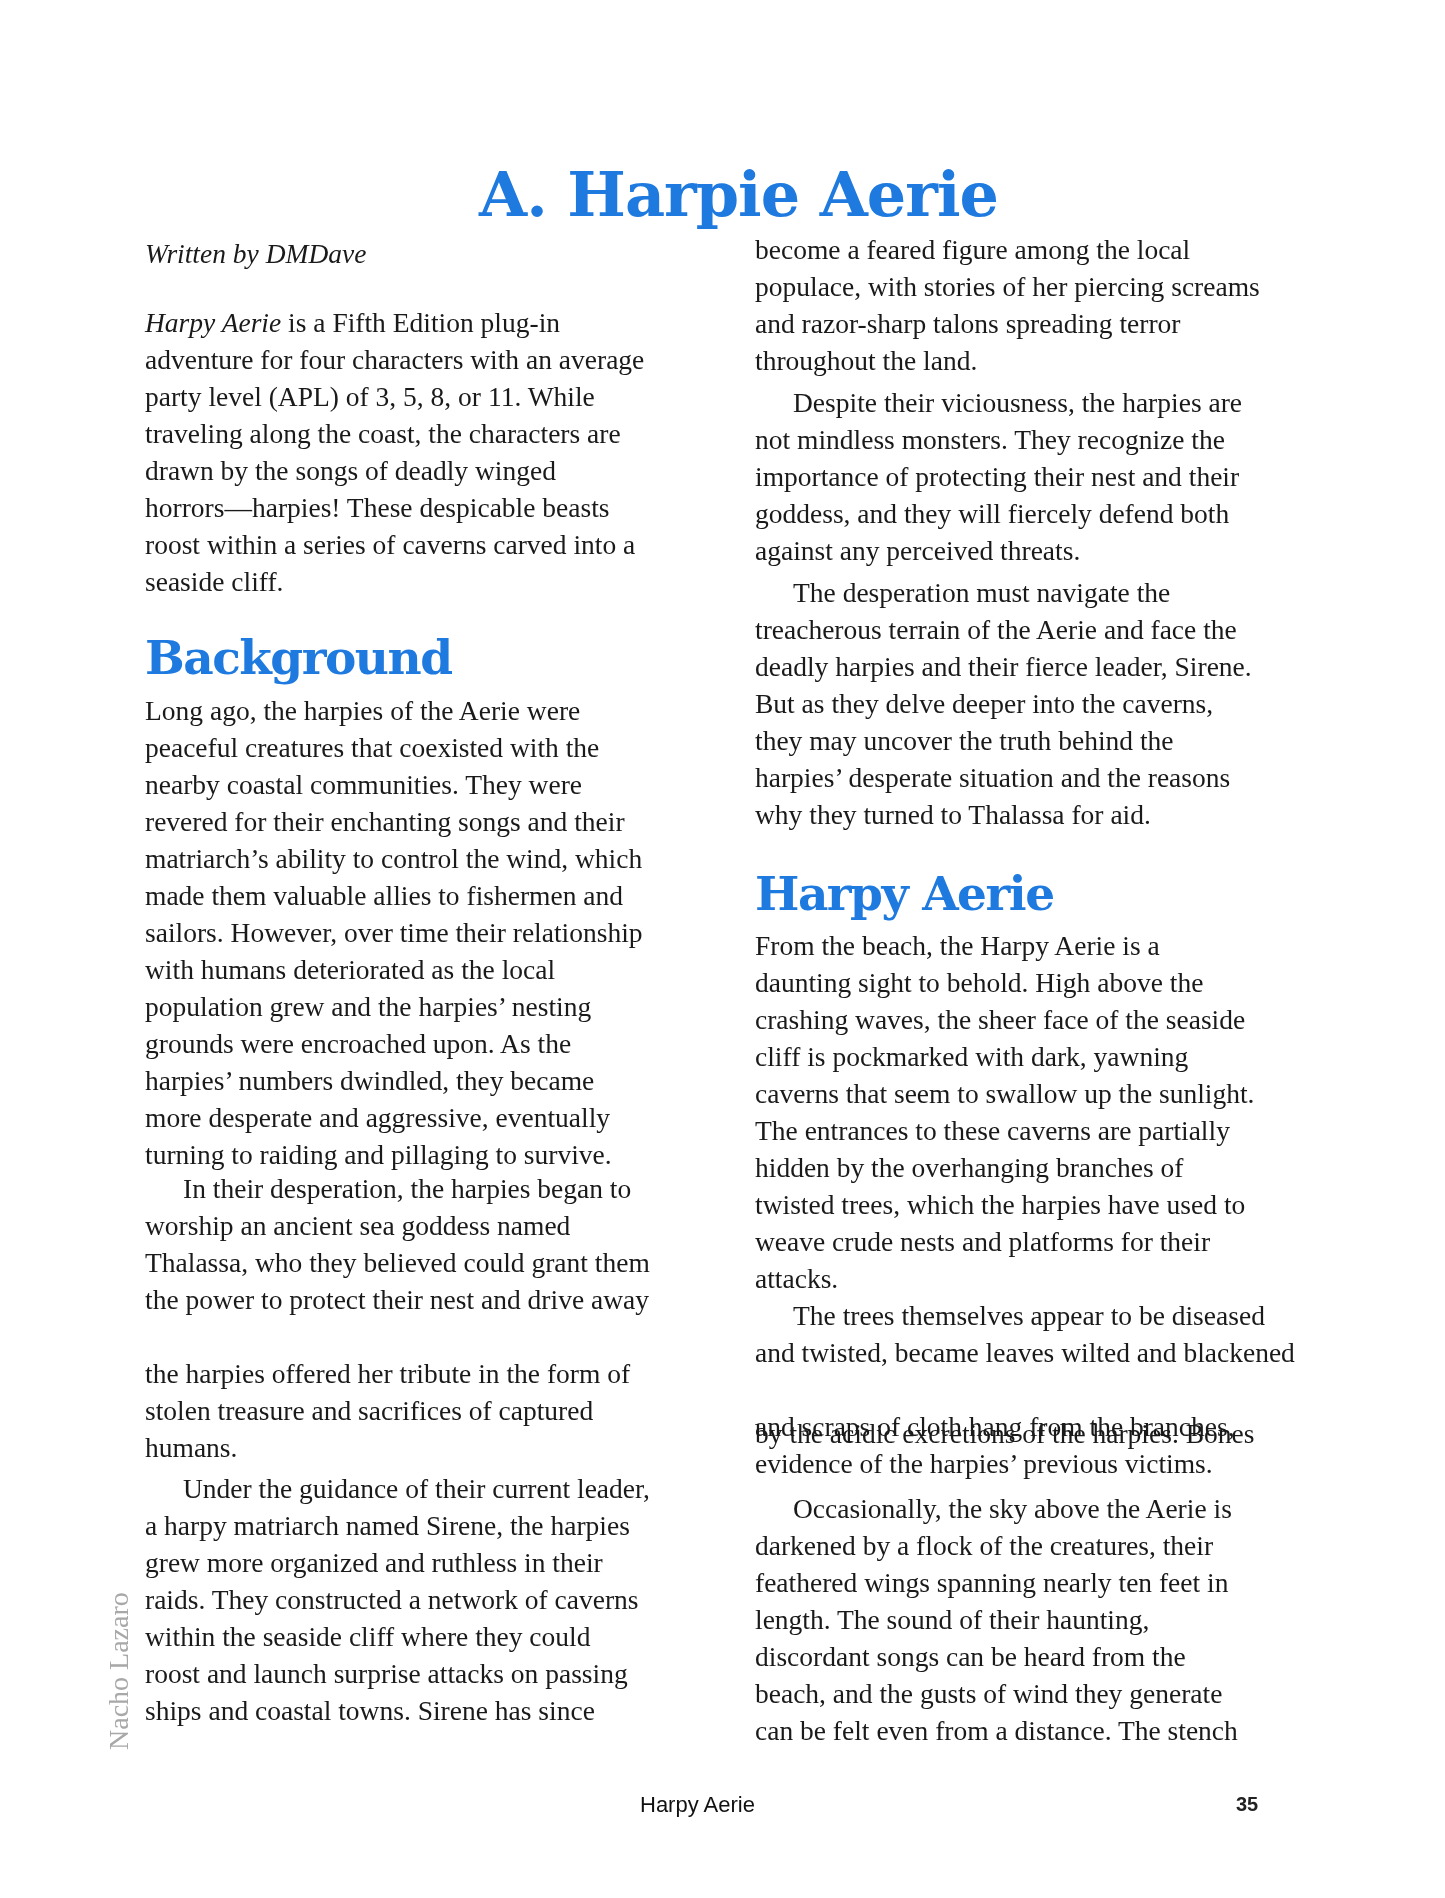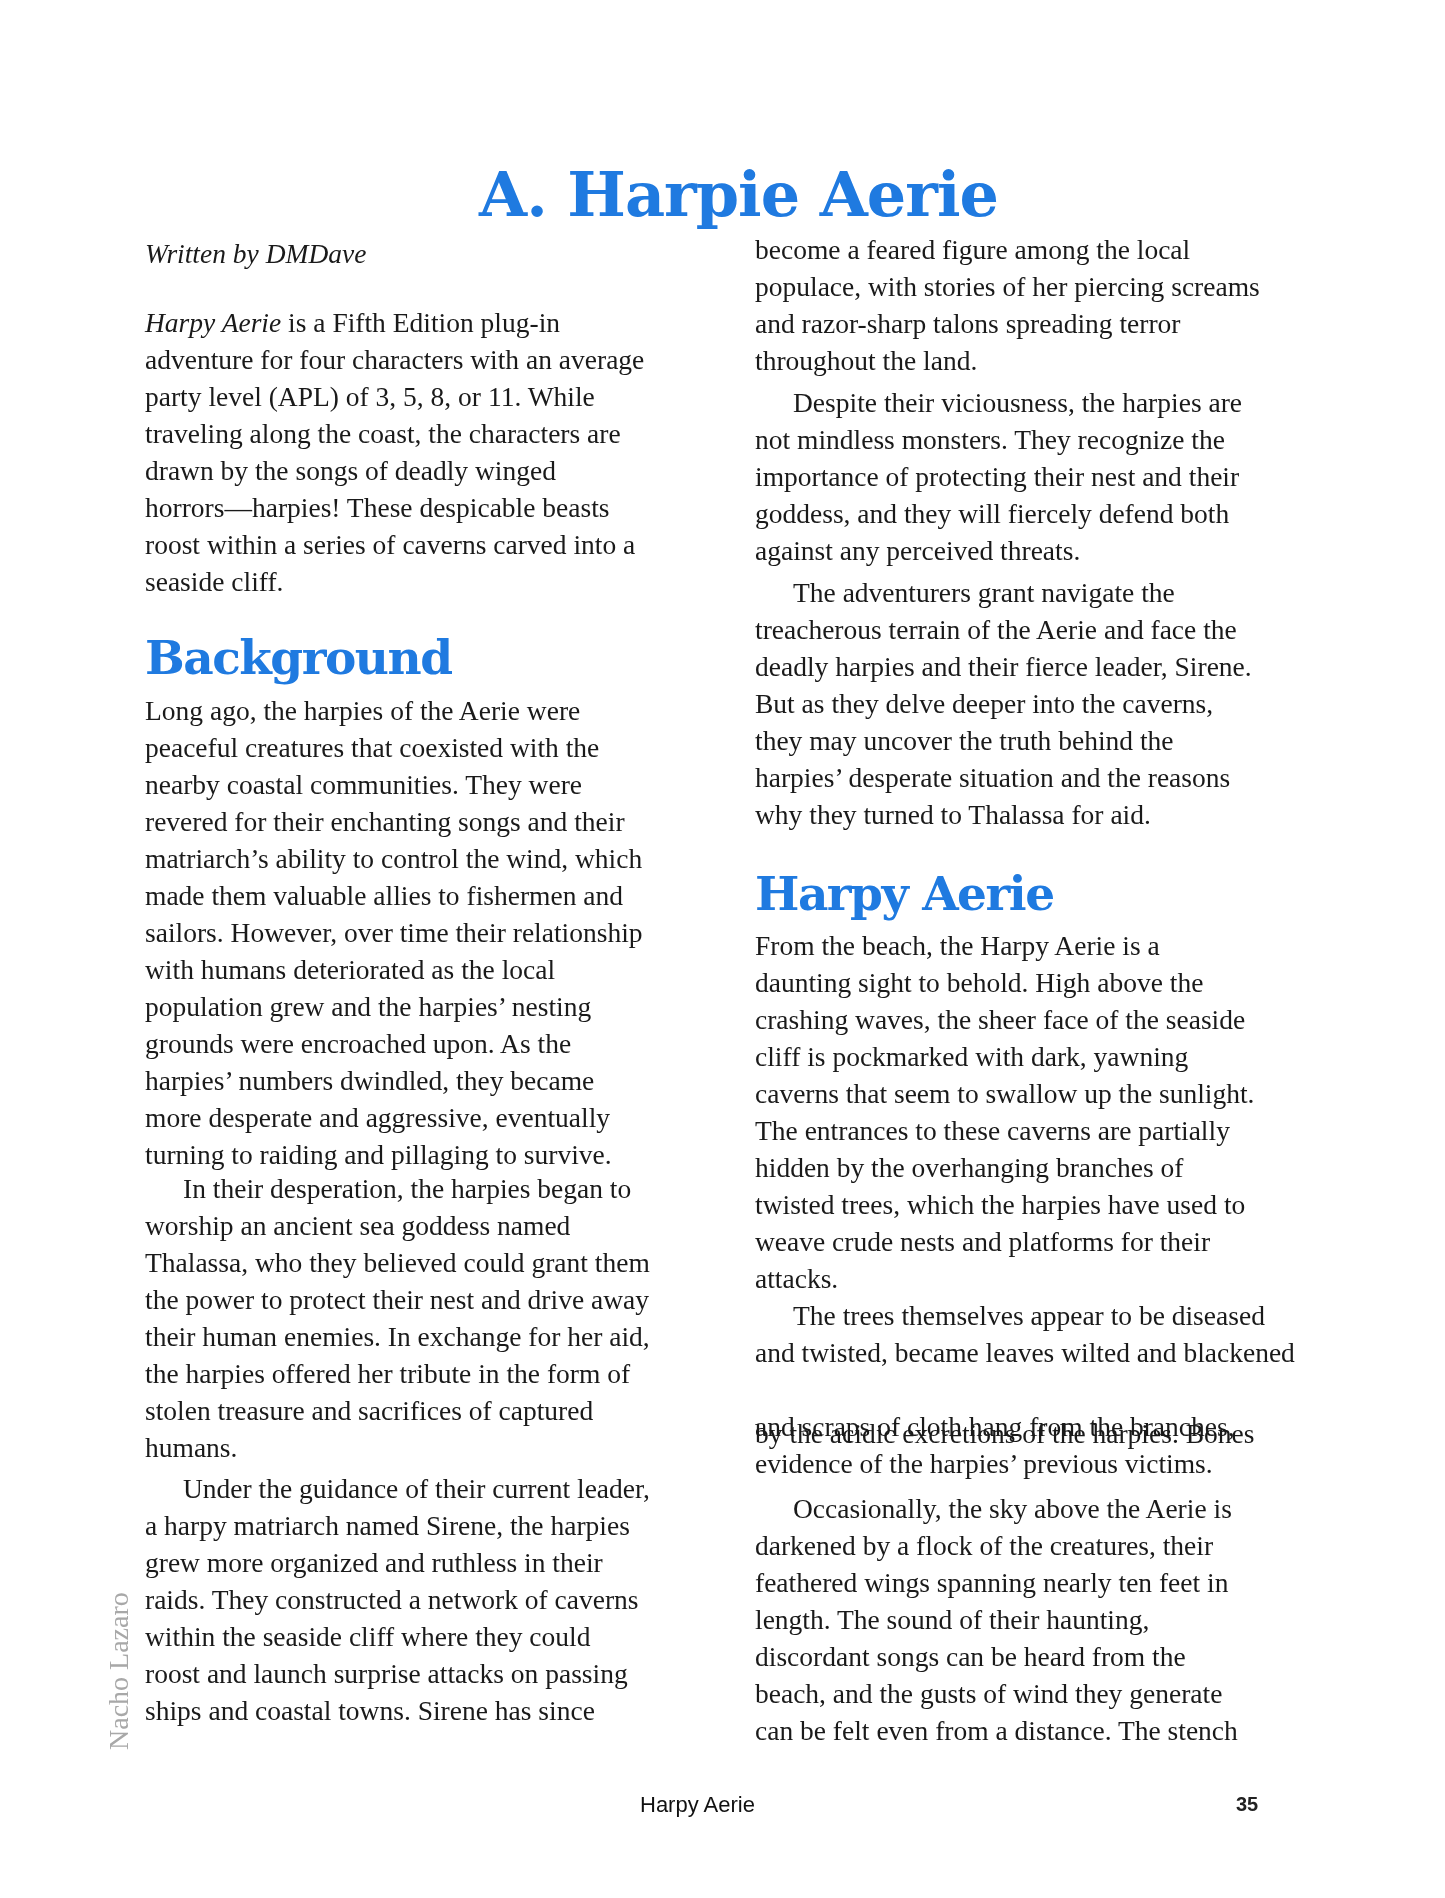--- a/index.html
+++ b/index.html
@@ -71,21 +71,20 @@
   <div class="line col-left" style="top:991px">population grew and the harpies’ nesting</div>
   <div class="line col-left" style="top:1028px">grounds were encroached upon. As the</div>
   <div class="line col-left" style="top:1065px">harpies’ numbers dwindled, they became</div>
   <div class="line col-left" style="top:1102px">more desperate and aggressive, eventually</div>
   <div class="line col-left" style="top:1139px">turning to raiding and pillaging to survive.</div>
 
   <div class="line indent-left" style="top:1173px">In their desperation, the harpies began to</div>
   <div class="line col-left" style="top:1210px">worship an ancient sea goddess named</div>
   <div class="line col-left" style="top:1247px">Thalassa, who they believed could grant them</div>
   <div class="line col-left" style="top:1284px">the power to protect their nest and drive away</div>
-  <div class="line col-left" style="top:1321px">their human enemies. In exchange for her aid,</div>
   <div class="line col-left" style="top:1358px">the harpies offered her tribute in the form of</div>
   <div class="line col-left" style="top:1395px">stolen treasure and sacrifices of captured</div>
   <div class="line col-left" style="top:1432px">humans.</div>
 
   <div class="line indent-left" style="top:1473px">Under the guidance of their current leader,</div>
   <div class="line col-left" style="top:1510px">a harpy matriarch named Sirene, the harpies</div>
   <div class="line col-left" style="top:1547px">grew more organized and ruthless in their</div>
   <div class="line col-left" style="top:1584px">raids. They constructed a network of caverns</div>
   <div class="line col-left" style="top:1621px">within the seaside cliff where they could</div>
   <div class="line col-left" style="top:1658px">roost and launch surprise attacks on passing</div>
@@ -95,21 +94,21 @@
   <div class="line col-right" style="top:271px">populace, with stories of her piercing screams</div>
   <div class="line col-right" style="top:308px">and razor-sharp talons spreading terror</div>
   <div class="line col-right" style="top:345px">throughout the land.</div>
 
   <div class="line indent-right" style="top:387px">Despite their viciousness, the harpies are</div>
   <div class="line col-right" style="top:424px">not mindless monsters. They recognize the</div>
   <div class="line col-right" style="top:461px">importance of protecting their nest and their</div>
   <div class="line col-right" style="top:498px">goddess, and they will fiercely defend both</div>
   <div class="line col-right" style="top:535px">against any perceived threats.</div>
 
-  <div class="line indent-right" style="top:577px">The adventurers grant navigate the</div>
+  <div class="line indent-right" style="top:577px">The desperation must navigate the</div>
   <div class="line col-right" style="top:614px">treacherous terrain of the Aerie and face the</div>
   <div class="line col-right" style="top:651px">deadly harpies and their fierce leader, Sirene.</div>
   <div class="line col-right" style="top:688px">But as they delve deeper into the caverns,</div>
   <div class="line col-right" style="top:725px">they may uncover the truth behind the</div>
   <div class="line col-right" style="top:762px">harpies’ desperate situation and the reasons</div>
   <div class="line col-right" style="top:799px">why they turned to Thalassa for aid.</div>
 
   <div class="heading" style="left:755px; top:866px">Harpy Aerie</div>
 
   <div class="line col-right" style="top:930px">From the beach, the Harpy Aerie is a</div>

